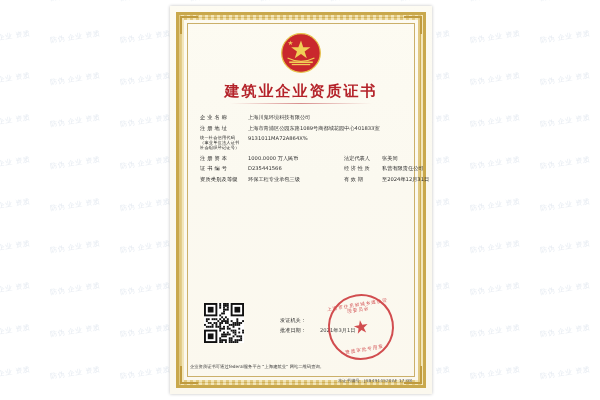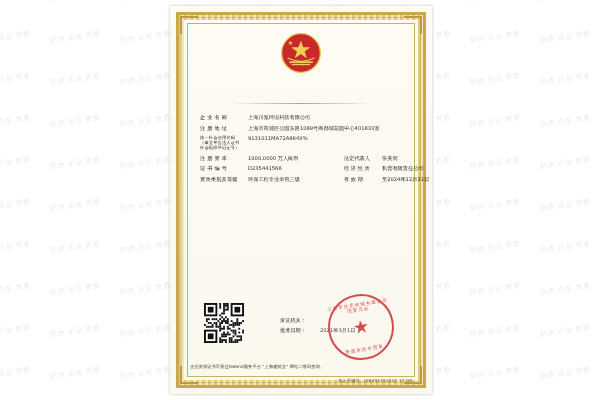--- a/index.html
+++ b/index.html
@@ -373,20 +373,21 @@
         <circle cx="50" cy="50" r="46" fill="#c9282d"></circle>
         <circle cx="50" cy="50" r="46" fill="none" stroke="#e6c24a" stroke-width="3"></circle>
         <path d="M50 20 l5.3 16.3h17.1l-13.8 10.1 5.3 16.3L50 52.6 35.1 62.7l5.3-16.3L26.6 36.3h17.1z" fill="#f0cf57"></path>
         <path d="M24 30 l2.6 8h8.4l-6.8 5 2.6 8L24 46l-6.8 5 2.6-8-6.8-5h8.4z" fill="#f0cf57" opacity=".95" transform="translate(4,-2) scale(.55) translate(14,10)"></path>
         <rect x="22" y="70" width="56" height="4" fill="#f0cf57"></rect>
         <rect x="28" y="76" width="44" height="3" fill="#f0cf57"></rect>
         <path d="M18 62 Q50 78 82 62" fill="none" stroke="#f0cf57" stroke-width="3"></path>
       </svg>
     </div>
 
+    <div class="title">建筑业企业资质证书</div>
     <div class="title-rule"></div>
 
     <div class="fields">
 
       <div class="frow two">
         <div class="flabel">企 业 名 称</div>
         <div class="fvalue">上海川鬼环境科技有限公司</div>
       </div>
 
       <div class="frow">

